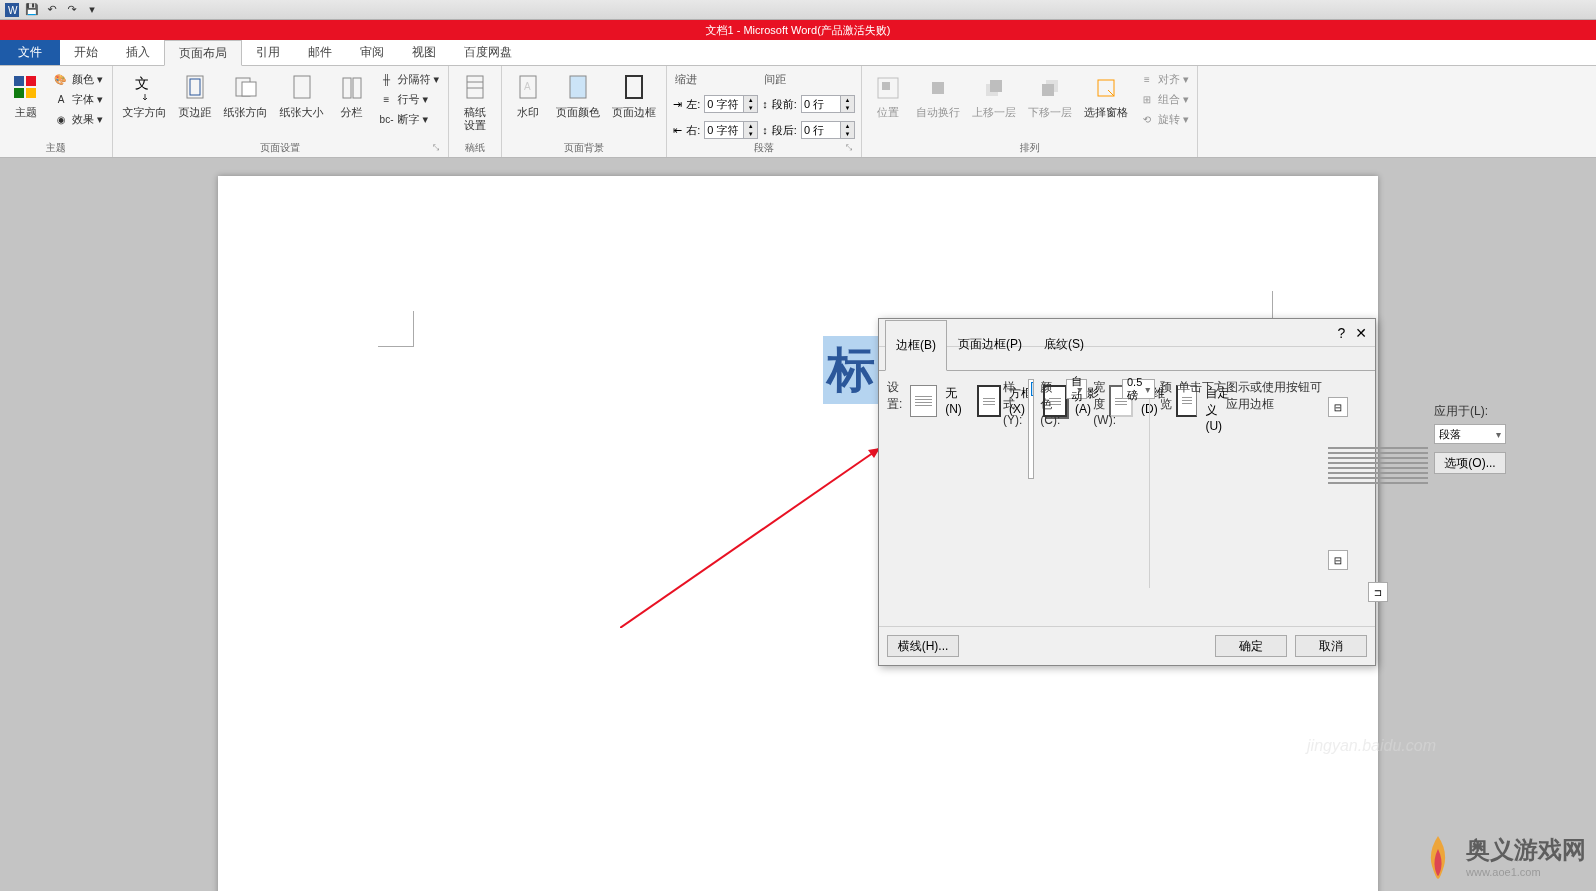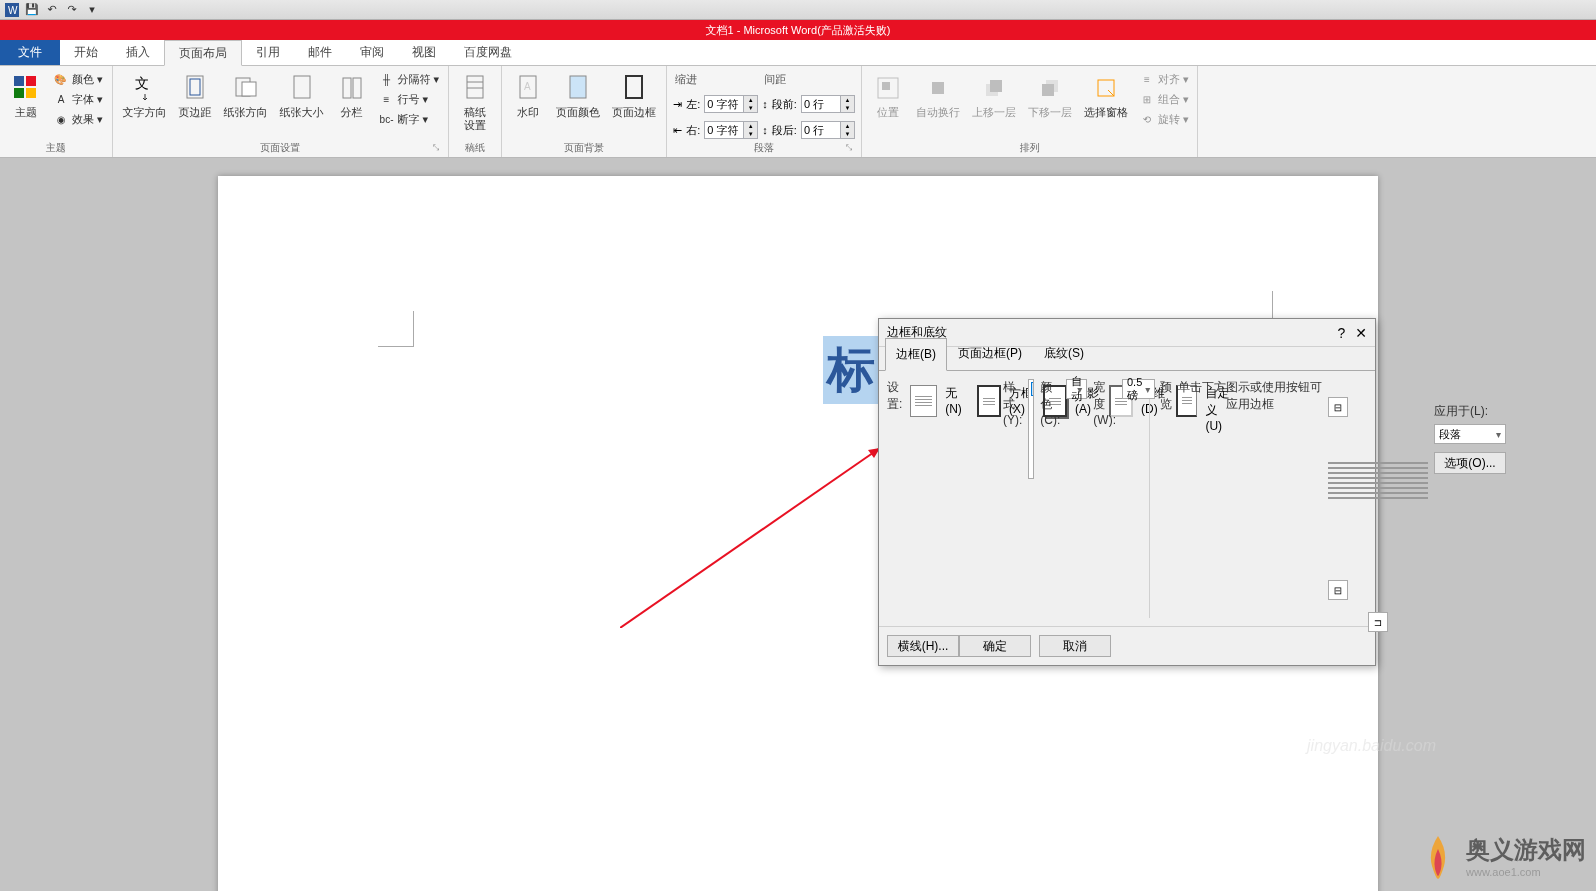--- a/index.html
+++ b/index.html
@@ -47,21 +47,21 @@
 
 
 .arrow { position: absolute; top: 270px; left: 620px; width: 280px; height: 200px; pointer-events: none; }
 
 
 .dialog { position: absolute; left: 878px; top: 318px; width: 498px; height: 348px; background: #f0f0f0; border: 1px solid #888; box-shadow: 2px 2px 8px rgba(0,0,0,0.3); display: flex; flex-direction: column; }
 .dialog-title { height: 28px; display: flex; align-items: center; justify-content: space-between; padding: 0 8px; font-size: 12px; border-bottom: 1px solid #d0d0d0; }
 .dialog-title .r { display: flex; gap: 10px; align-items: center; }
 .dialog-title .r span { cursor: pointer; font-size: 14px; }
 .dialog-tabs { height: 24px; display: flex; padding: 0 6px; gap: 0; border-bottom: 1px solid #aaa; font-size: 12px; align-items: flex-end; }
-.dialog-tab { padding: 7px 10px; cursor: pointer; border: 1px solid transparent; }
+.dialog-tab { padding: 16px 10px; cursor: pointer; border: 1px solid transparent; }
 .dialog-tab.active { border: 1px solid #aaa; border-bottom: 1px solid #f0f0f0; background: #f0f0f0; margin-bottom: -1px; }
 .dialog-body { flex: 1; display: flex; padding: 8px; gap: 6px; }
 .col { display: flex; flex-direction: row; gap: 6px; }
 .col.settings { width: 110px; }
 .col.style { width: 140px; }
 .col.preview { flex: 1; padding-left: 10px; border-left: 1px solid #d0d0d0; }
 .section-label { font-size: 12px; color: #333; }
 .setting-item { display: flex; gap: 8px; cursor: pointer; padding: 6px 2px; }
 .setting-item .box-icon { width: 32px; height: 32px; border: 1px solid #888; background: #fff; display: flex; align-items: center; justify-content: center; flex-direction: column; gap: 2px; padding: 4px; }
 .setting-item .box-icon .ln { height: 1px; background: #999; width: 100%; }
@@ -73,21 +73,21 @@
 .style-list .line-style.sel { background: #cce4f7; border: 1px solid #0078d7; }
 .style-list .line-style .l { height: 0; flex: 1; border-top-width: 1px; border-top-color: #333; }
 .combo { height: 20px; border: 1px solid #aaa; background: #fff; font-size: 11px; display: flex; align-items: center; padding: 0 4px; position: relative; cursor: pointer; }
 .combo::after { content: "▾"; position: absolute; right: 4px; font-size: 10px; color: #666; }
 .preview-text { font-size: 12px; text-align: center; color: #333; line-height: 1.4; }
 .preview-box { flex: 1; display: flex; align-items: center; justify-content: center; position: relative; margin: 8px 0; }
 .preview-box .page-mini { width: 100px; height: 80px; position: relative; }
 .preview-box .page-mini .pline { height: 2px; background: #999; margin: 3px 0; }
 .preview-box .side-btn { width: 20px; height: 20px; border: 1px solid #aaa; background: #fff; cursor: pointer; display: flex; align-items: center; justify-content: center; font-size: 10px; position: absolute; }
 .apply-row { display: flex; flex-direction: column; gap: 4px; }
-.dialog-buttons { display: flex; padding: 8px; border-top: 1px solid #d0d0d0; }
+.dialog-buttons { display: flex; justify-content: space-between; padding: 8px; border-top: 1px solid #d0d0d0; margin-top: 30px; }
 .dlg-btn { min-width: 72px; height: 22px; border: 1px solid #aaa; background: #e8e8e8; font-size: 12px; cursor: pointer; display: flex; align-items: center; justify-content: center; }
 .options-btn { align-self: flex-end; min-width: 72px; height: 22px; border: 1px solid #aaa; background: #e8e8e8; font-size: 12px; cursor: pointer; display: flex; align-items: center; justify-content: center; margin-top: 4px; }
 
 .watermark { position: absolute; right: 10px; bottom: 10px; display: flex; align-items: center; gap: 8px; opacity: 0.7; }
 .watermark .logo-text { font-size: 24px; color: #333; font-weight: bold; }
 .baidu-wm { position: absolute; right: 160px; bottom: 130px; font-size: 42px; color: #ddd; font-style: italic; opacity: 0.5; }
 </style>
 </head>
 <body>
 

